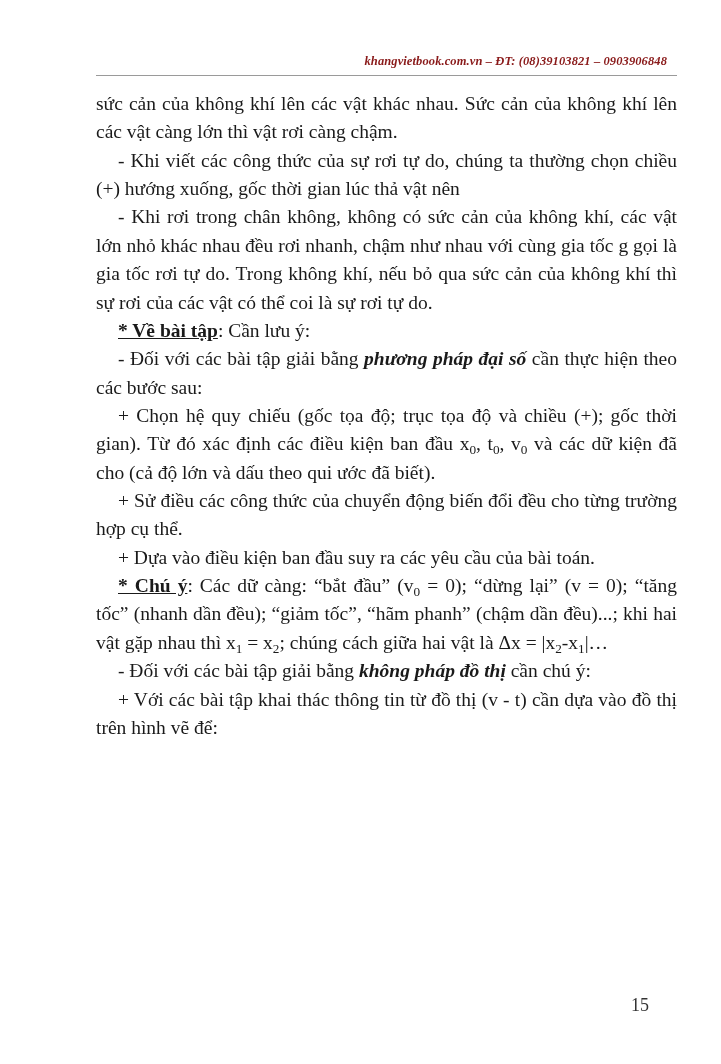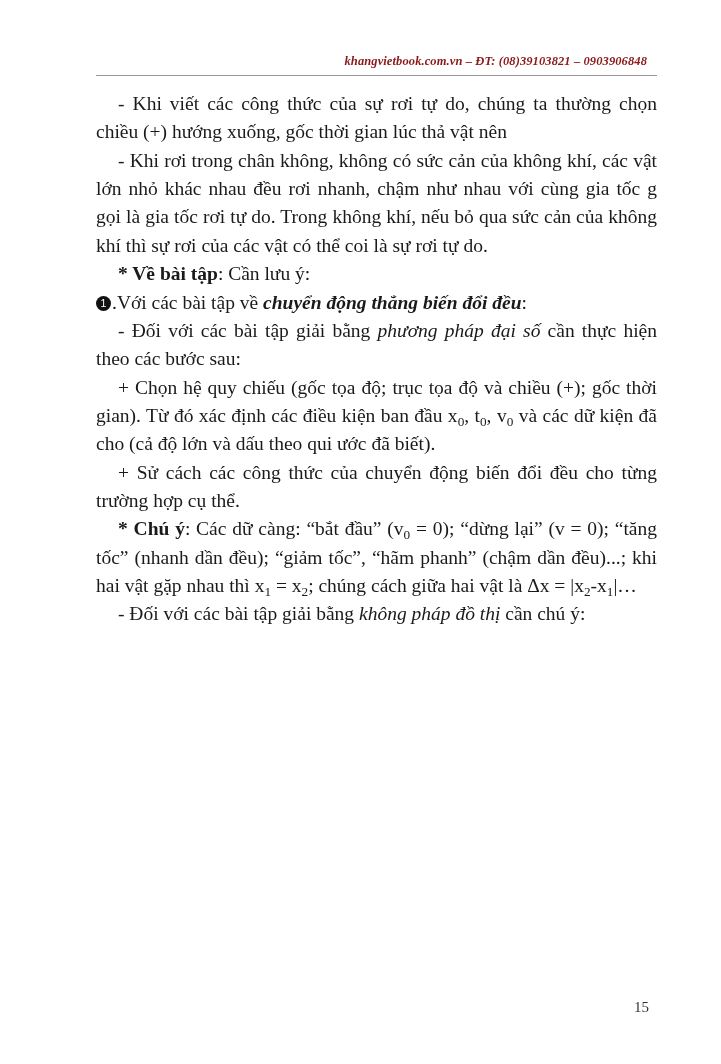--- a/index.html
+++ b/index.html
@@ -14,21 +14,21 @@
     color: #1a1a1a;
     position: relative;
     overflow: hidden;
   }
   .page {
     position: absolute;
     left: 0; top: 0;
     width: 721px;
     height: 1064px;
     box-sizing: border-box;
-    padding: 54px 64px 40px 96px;
+    padding: 54px 44px 40px 96px;
   }
   .header {
     text-align: right;
     font-family: "Liberation Serif", serif;
     font-style: italic;
     font-weight: bold;
     font-size: 12.5px;
     color: #8a1a1a;
     letter-spacing: 0.1px;
     padding-right: 10px;
@@ -48,23 +48,25 @@
   }
   p {
     margin: 0;
     text-indent: 0;
   }
   .indent-first {
     text-indent: 22px;
   }
   .ital {
     font-style: italic;
+    font-weight: bold;
   }
   .bold {
     font-weight: bold;
+    text-decoration: underline;
   }
   sub {
     font-size: 0.68em;
     vertical-align: baseline;
     position: relative;
     top: 0.28em;
   }
   .bullet-num {
     display: inline-block;
     width: 15px;
@@ -76,67 +78,67 @@
     line-height: 15px;
     text-align: center;
     font-family: "Liberation Sans", sans-serif;
     vertical-align: 2px;
     margin-right: 1px;
   }
   .pagenum {
     position: absolute;
     right: 72px;
     bottom: 48px;
-    font-size: 15px;
+    font-size: 18px;
     color: #333;
     font-family: "Liberation Serif", serif;
   }
 </style>
 </head>
 <body>
 
 <div class="page">
 
   <div class="header">khangvietbook.com.vn – ĐT: (08)39103821 – 0903906848</div>
   <hr class="rule">
 
   <div class="body-text">
 
+    <p>sức cản của không khí lên các vật khác nhau. Sức cản của không khí lên các vật càng lớn thì vật rơi càng chậm.</p>
 
     <p class="indent-first">
       <span>- Khi viết các công thức của sự rơi tự do, chúng ta thường chọn chiều (+) hướng xuống, gốc thời gian lúc thả vật nên</span>
     </p>
 
     <p class="indent-first">- Khi rơi trong chân không, không có sức cản của không khí, các vật lớn nhỏ khác nhau đều rơi nhanh, chậm như nhau với cùng gia tốc g gọi là gia tốc rơi tự do. Trong không khí, nếu bỏ qua sức cản của không khí thì sự rơi của các vật có thể coi là sự rơi tự do.</p>
 
     <p class="indent-first">
       <span class="bold">* Về bài tập</span><span>: Cần lưu ý:</span>
     </p>
 
-    <p>
-      <span class="bullet-num">1</span><span>.Với các bài tập về </span><span class="ital bold">chuyển động thẳng biến đổi đều</span><span>:</span>
-    </p>
 
     <p class="indent-first">
       <span>- Đối với các bài tập giải bằng </span><span class="ital">phương pháp đại số</span><span> cần thực hiện theo các bước sau:</span>
     </p>
 
     <p class="indent-first">
       <span>+ Chọn hệ quy chiếu (gốc tọa độ; trục tọa độ và chiều (+); gốc thời gian). Từ đó xác định các điều kiện ban đầu x</span><sub>0</sub><span>, t</span><sub>0</sub><span>, v</span><sub>0</sub><span> và các dữ kiện đã cho (cả độ lớn và dấu theo qui ước đã biết).</span>
     </p>
 
-    <p class="indent-first">+ Sử cách các công thức của chuyển động biến đổi đều cho từng trường hợp cụ thể.</p>
+    <p class="indent-first">+ Sử điều các công thức của chuyển động biến đổi đều cho từng trường hợp cụ thể.</p>
 
+    <p class="indent-first">+ Dựa vào điều kiện ban đầu suy ra các yêu cầu của bài toán.</p>
 
     <p class="indent-first">
       <span class="bold">* Chú ý</span><span>: Các dữ càng: “bắt đầu” (v</span><sub>0</sub><span> = 0); “dừng lại” (v = 0); “tăng tốc” (nhanh dần đều); “giảm tốc”, “hãm phanh” (chậm dần đều)...; khi hai vật gặp nhau thì x</span><sub>1</sub><span> = x</span><sub>2</sub><span>; chúng cách giữa hai vật là  Δx = |x</span><sub>2</sub><span>-x</span><sub>1</sub><span>|…</span>
     </p>
 
     <p class="indent-first">
       <span>- Đối với các bài tập giải bằng </span><span class="ital">không pháp đồ thị</span><span> cần chú ý:</span>
     </p>
 
 
+    <p class="indent-first">+ Với các bài tập khai thác thông tin từ đồ thị (v - t) cần dựa vào đồ thị trên hình vẽ để:</p>
 
   </div>
 
   <div class="pagenum">15</div>
 </div>
 
 </body></html>

